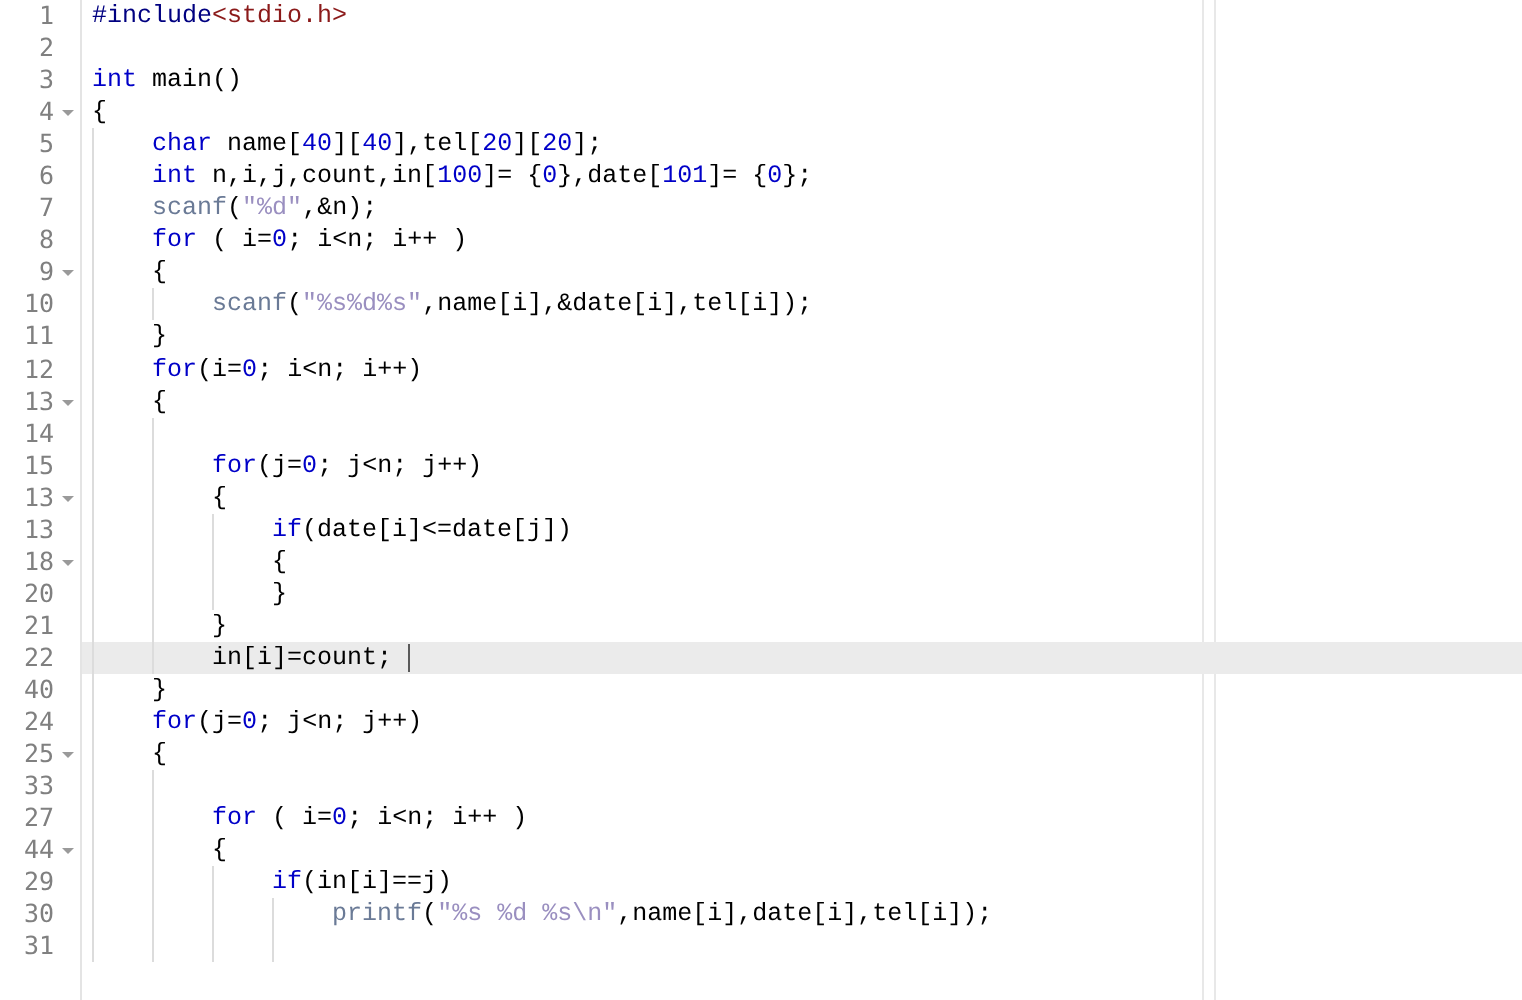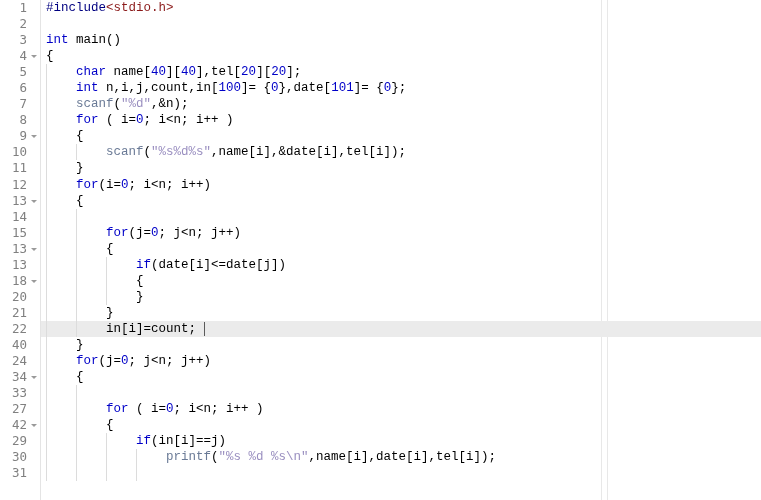--- a/index.html
+++ b/index.html
@@ -166,22 +166,22 @@
       <div class="row"><div class="guides"><div class="guide" style="left: 46px;"></div><div class="guide" style="left: 76.08px;"></div></div><div class="lnum">14</div></div>
       <div class="row"><div class="guides"><div class="guide" style="left: 46px;"></div><div class="guide" style="left: 76.08px;"></div></div><div class="lnum">15</div><div class="code"><span class="plain">        </span><span class="kw">for</span><span class="plain">(j=</span><span class="num">0</span><span class="plain">; j&lt;n; j++)</span></div></div>
       <div class="row"><div class="guides"><div class="guide" style="left: 46px;"></div><div class="guide" style="left: 76.08px;"></div></div><div class="lnum">13</div><div class="fold"></div><div class="code"><span class="plain">        {</span></div></div>
       <div class="row"><div class="guides"><div class="guide" style="left: 46px;"></div><div class="guide" style="left: 76.08px;"></div><div class="guide" style="left: 106.16px;"></div></div><div class="lnum">13</div><div class="code"><span class="plain">            </span><span class="kw">if</span><span class="plain">(date[i]&lt;=date[j])</span></div></div>
       <div class="row"><div class="guides"><div class="guide" style="left: 46px;"></div><div class="guide" style="left: 76.08px;"></div><div class="guide" style="left: 106.16px;"></div></div><div class="lnum">18</div><div class="fold"></div><div class="code"><span class="plain">            {</span></div></div>
       <div class="row"><div class="guides"><div class="guide" style="left: 46px;"></div><div class="guide" style="left: 76.08px;"></div><div class="guide" style="left: 106.16px;"></div></div><div class="lnum">20</div><div class="code"><span class="plain">            }</span></div></div>
       <div class="row"><div class="guides"><div class="guide" style="left: 46px;"></div><div class="guide" style="left: 76.08px;"></div></div><div class="lnum">21</div><div class="code"><span class="plain">        }</span></div></div>
       <div class="row current"><div class="guides"><div class="guide" style="left: 46px;"></div><div class="guide" style="left: 76.08px;"></div></div><div class="lnum">22</div><div class="code"><span class="plain">        in[i]=count;</span></div><div class="caret" style="left: 203.92px;"></div></div>
       <div class="row"><div class="guides"><div class="guide" style="left: 46px;"></div></div><div class="lnum">40</div><div class="code"><span class="plain">    }</span></div></div>
       <div class="row"><div class="guides"><div class="guide" style="left: 46px;"></div></div><div class="lnum">24</div><div class="code"><span class="plain">    </span><span class="kw">for</span><span class="plain">(j=</span><span class="num">0</span><span class="plain">; j&lt;n; j++)</span></div></div>
-      <div class="row"><div class="guides"><div class="guide" style="left: 46px;"></div></div><div class="lnum">34</div><div class="fold"></div><div class="code"><span class="plain">    {</span></div></div>
+      <div class="row"><div class="guides"><div class="guide" style="left: 46px;"></div></div><div class="lnum">25</div><div class="fold"></div><div class="code"><span class="plain">    {</span></div></div>
       <div class="row"><div class="guides"><div class="guide" style="left: 46px;"></div><div class="guide" style="left: 76.08px;"></div></div><div class="lnum">33</div><div class="code"><span class="plain"></span></div></div>
       <div class="row"><div class="guides"><div class="guide" style="left: 46px;"></div><div class="guide" style="left: 76.08px;"></div></div><div class="lnum">27</div><div class="code"><span class="plain">        </span><span class="kw">for</span><span class="plain"> ( i=</span><span class="num">0</span><span class="plain">; i&lt;n; i++ )</span></div></div>
-      <div class="row"><div class="guides"><div class="guide" style="left: 46px;"></div><div class="guide" style="left: 76.08px;"></div></div><div class="lnum">42</div><div class="fold"></div><div class="code"><span class="plain">        {</span></div></div>
+      <div class="row"><div class="guides"><div class="guide" style="left: 46px;"></div><div class="guide" style="left: 76.08px;"></div></div><div class="lnum">44</div><div class="fold"></div><div class="code"><span class="plain">        {</span></div></div>
       <div class="row"><div class="guides"><div class="guide" style="left: 46px;"></div><div class="guide" style="left: 76.08px;"></div><div class="guide" style="left: 106.16px;"></div></div><div class="lnum">29</div><div class="code"><span class="plain">            </span><span class="kw">if</span><span class="plain">(in[i]==j)</span></div></div>
       <div class="row"><div class="guides"><div class="guide" style="left: 46px;"></div><div class="guide" style="left: 76.08px;"></div><div class="guide" style="left: 106.16px;"></div><div class="guide" style="left: 136.24px;"></div></div><div class="lnum">30</div><div class="code"><span class="plain">                </span><span class="fn">printf</span><span class="plain">(</span><span class="str">"%s %d %s\n"</span><span class="plain">,name[i],date[i],tel[i]);</span></div></div>
       <div class="row"><div class="guides"><div class="guide" style="left: 46px;"></div><div class="guide" style="left: 76.08px;"></div><div class="guide" style="left: 106.16px;"></div><div class="guide" style="left: 136.24px;"></div></div><div class="lnum">31</div><div class="code"><span class="plain"></span></div></div>
     </div>
 
 </div>
 
 </body></html>

